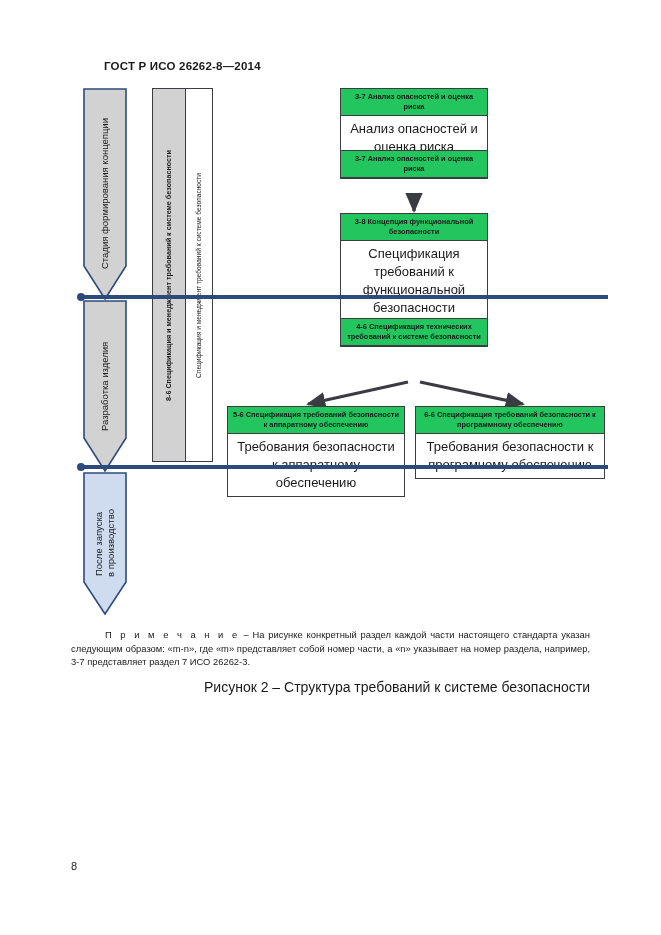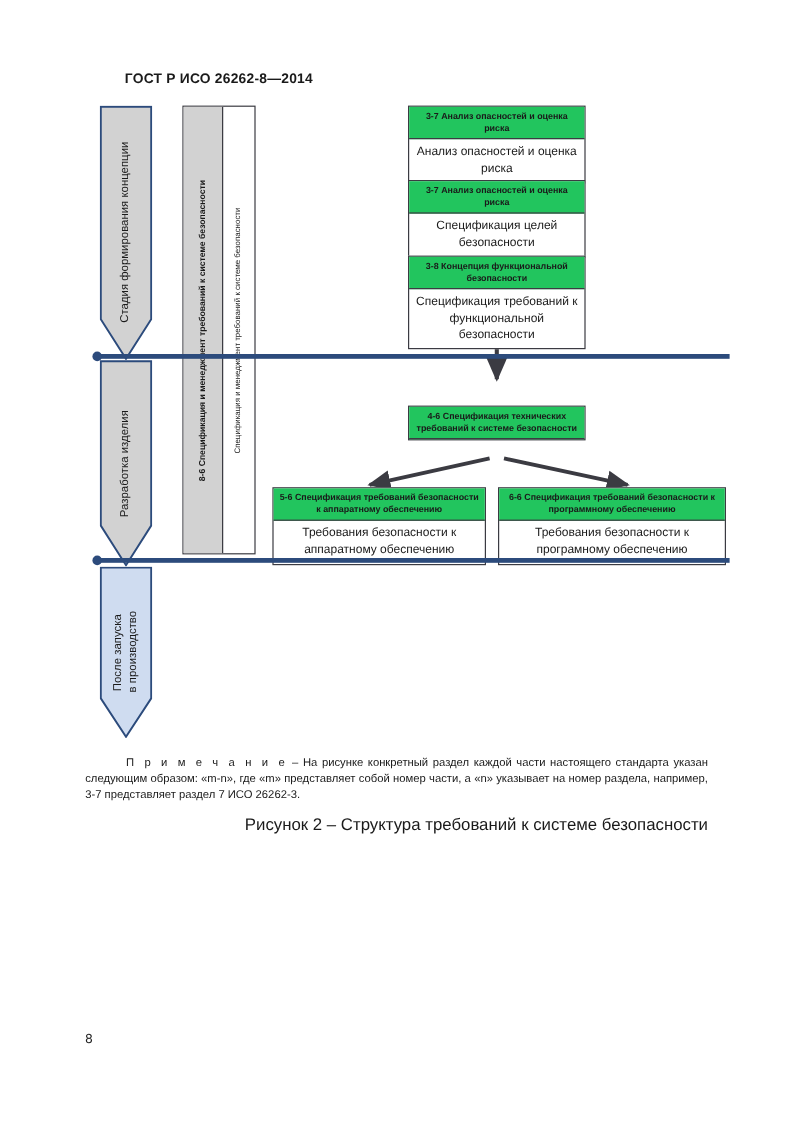--- a/index.html
+++ b/index.html
@@ -162,21 +162,21 @@
     background: #22c55e;
     border-bottom: 1.2px solid #3b3b42;
     font-size: 7.4px;
     font-weight: bold;
     line-height: 1.35;
     text-align: center;
     padding: 3px 4px;
     box-sizing: border-box;
   }
   .pbox .pbody {
-    font-size: 10px;
+    font-size: 13px;
     line-height: 1.38;
     text-align: center;
     padding: 4px 5px;
     box-sizing: border-box;
   }
 
   
   .note {
     position: absolute;
     left: 71px;
@@ -255,29 +255,28 @@
     </div>
   </div>
 
   <div class="pbox" style="left:340px;top:88px;width:148px;">
     <div class="phead">3-7 Анализ опасностей и оценка риска</div>
     <div class="pbody">Анализ опасностей и оценка риска</div>
   </div>
 
   <div class="pbox" style="left:340px;top:150px;width:148px;">
     <div class="phead">3-7 Анализ опасностей и оценка риска</div>
-    <div class="pbody">Спецификация целей безопасности</div>
   </div>
 
   <div class="pbox" style="left:340px;top:213px;width:148px;">
     <div class="phead">3-8 Концепция функциональной безопасности</div>
     <div class="pbody">Спецификация требований к функциональной безопасности</div>
   </div>
 
-  <div class="pbox" style="left:340px;top:318px;width:148px;margin-top:20px;">
+  <div class="pbox" style="left:340px;top:318px;width:148px;">
     <div class="phead">4-6 Спецификация технических требований  к системе безопасности</div>
   </div>
 
   <div class="pbox" style="left:227px;top:406px;width:178px;">
     <div class="phead">5-6 Спецификация требований безопасности к аппаратному обеспечению</div>
     <div class="pbody">Требования безопасности к аппаратному обеспечению</div>
   </div>
 
   <div class="pbox" style="left:415px;top:406px;width:190px;">
     <div class="phead">6-6 Спецификация требований безопасности к программному обеспечению</div>

